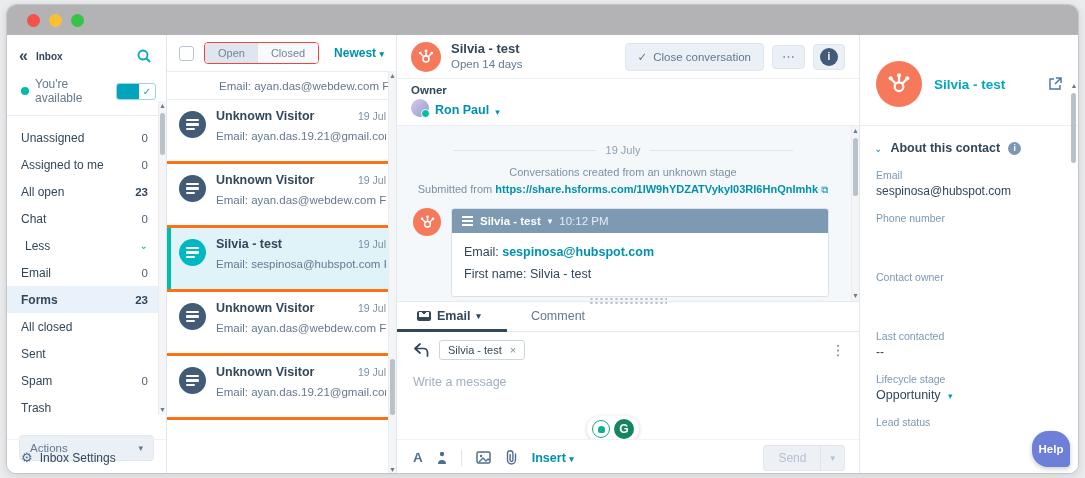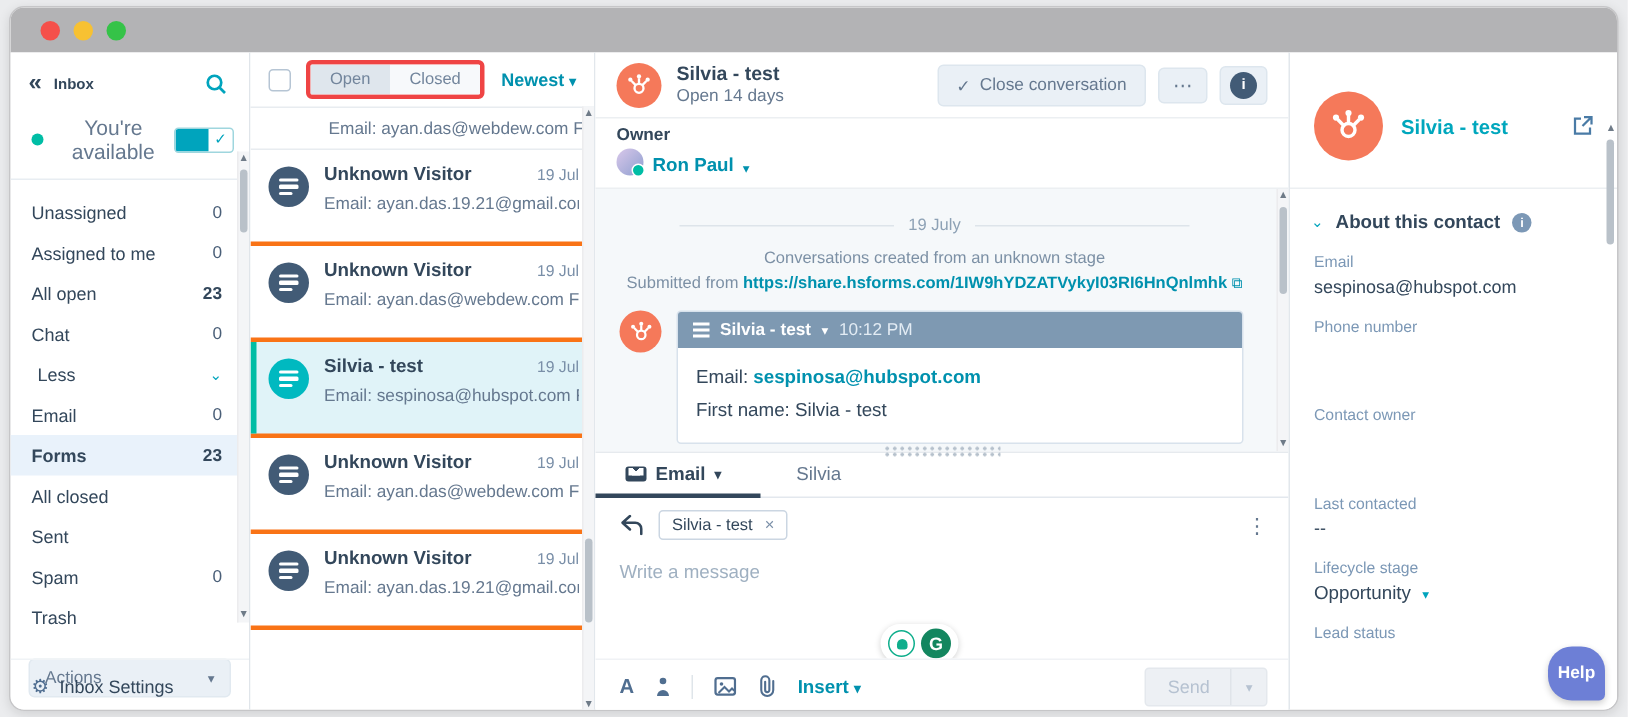--- a/index.html
+++ b/index.html
@@ -13,21 +13,21 @@
   .dot.red{background:#f5504a;} .dot.yellow{background:#f7c132;} .dot.green{background:#35c348;}
   .app { display:flex; height:440px; }
 
   
   .sidebar { width:160px; border-right:1px solid #e0e5ea; position:relative; background:#fff; flex:none; }
   .sb-head { display:flex; align-items:center; padding:12px 14px 8px 12px; }
   .collapse { color:#33475b; font-weight:bold; font-size:16px; margin-right:8px; cursor:pointer; }
   .sb-title { color:#33475b; font-weight:bold; font-size:10px; flex:1; }
   .avail-row { display:flex; align-items:center; padding:4px 10px 10px 14px; border-bottom:1px solid #e8edf2; }
   .avail-dot { width:8px; height:8px; border-radius:50%; background:#00bda5; margin-right:6px; }
-  .avail-label { font-size:14px; color:#65788f; flex:1;text-align:center; }
+  .avail-label { font-size:12px; color:#65788f; flex:1; }
   .toggle { width:40px; height:17px; border:1px solid #9fd6de; border-radius:3px; display:flex; overflow:hidden; cursor:pointer; background:#fff; }
   .toggle .on { width:22px; background:#00a4bd; }
   .toggle .chk { flex:1; color:#00a4bd; font-size:10px; text-align:center; line-height:15px; }
   .nav { padding:8px 0 0 0; }
   .nav-item { height:27px; display:flex; align-items:center; padding:0 18px 0 14px; font-size:12px; color:#33475b; cursor:pointer; }
   .nav-item .cnt { margin-left:auto; font-size:11.5px; color:#43597259; color:#4a5f78; }
   .nav-item.bold-cnt .cnt { font-weight:bold; color:#33475b; }
   .nav-item.sel { background:#e9f2fb; font-weight:bold; }
   .nav-item.sel .cnt { font-weight:bold; color:#33475b; }
   .nav-item.less { padding-left:18px; }
@@ -41,21 +41,21 @@
 
   
   .mscroll { position:absolute; width:8px; background:#f4f5f7; border-left:1px solid #ececee; }
   .mscroll .arr { position:absolute; left:0; width:100%; text-align:center; font-size:7px; color:#6f7b88; line-height:10px; cursor:pointer; }
   .mscroll .thumb { position:absolute; left:1px; width:5px; background:#b9c1c9; border-radius:3px; cursor:pointer; }
 
   
   .convlist { width:230px; border-right:1px solid #e2e7ec; position:relative; flex:none; background:#fff; }
   .cl-head { height:36px; display:flex; align-items:center; padding:0 12px; gap:10px; }
   .checkbox { width:15px; height:15px; border:1px solid #b6c5d4; border-radius:3px; background:#fff; cursor:pointer; flex:none; }
-  .segment { display:flex; border:3px solid #ef4444; border-radius:4px; overflow:hidden; font-size:11px; }
+  .segment { display:flex; border:1px solid #ef4444; border-radius:4px; overflow:hidden; font-size:11px; }
   .seg-btn { padding:4px 13px; cursor:pointer; color:#72859c; }
   .seg-btn.active { background:#dfe6ed; }
   .seg-btn.idle { background:#f7f9fb; }
   .sort { margin-left:auto; color:#0091ae; font-weight:bold; font-size:12px; cursor:pointer; }
   .sort .car { font-size:9px; }
   .cl-items { position:absolute; top:36px; left:0; right:0; bottom:0; overflow:hidden; border-top:1px solid #e8ecf0; }
   .cl-partial { height:28px; display:flex; align-items:center; padding-left:52px; border-bottom:1px solid #e8ecf0;
     font-size:11.5px; color:#65788f; white-space:nowrap; overflow:hidden; cursor:pointer; }
   .cl-item { height:64px; padding:9px 10px 0 12px; border-bottom:3px solid #f97316; display:flex; gap:10px; cursor:pointer; position:relative; }
   .cl-item.sel { background:#e0f3f8; }
@@ -464,21 +464,21 @@
       </div>
 
       <div class="composer">
         <span class="drag-dots"></span>
         <div class="tabs">
           <span class="tab active">
             <span class="env"></span>
             <span>Email</span>
             <span class="tab-caret">▾</span>
           </span>
-          <span class="tab idle">Silvia</span>
+          <span class="tab idle">Comment</span>
         </div>
 
         <div class="rcpt-row">
           <span class="ico reply-ico">
             <svg width="16" height="14" viewBox="0 0 16 14">
                 <path d="M7 1 L2 5.5 L7 10 M2 5.5 H10.5 a4 4 0 0 1 4 4 V13" fill="none" stroke="#33475b" stroke-width="1.7" stroke-linecap="round" stroke-linejoin="round"></path>
               </svg>
           </span>
           <span class="chip">
             <span>Silvia - test</span>

